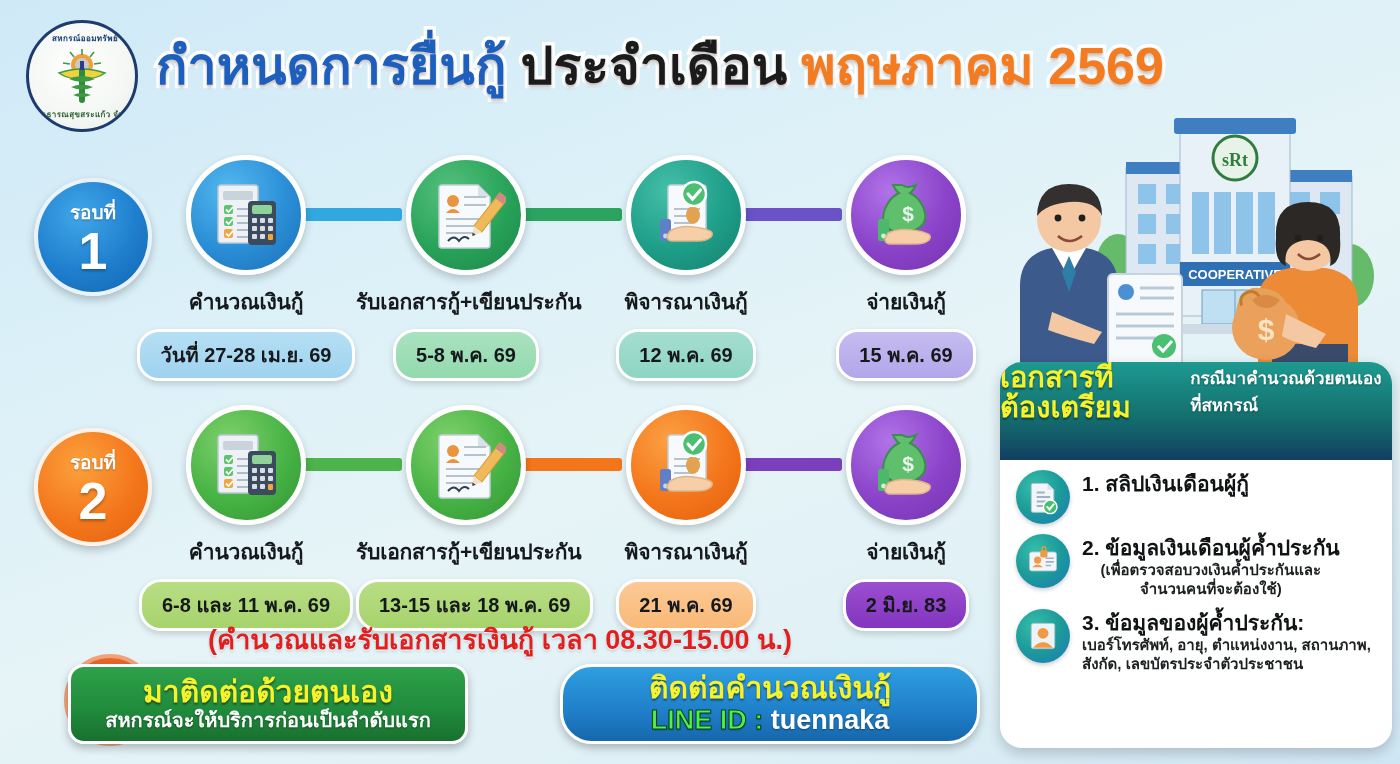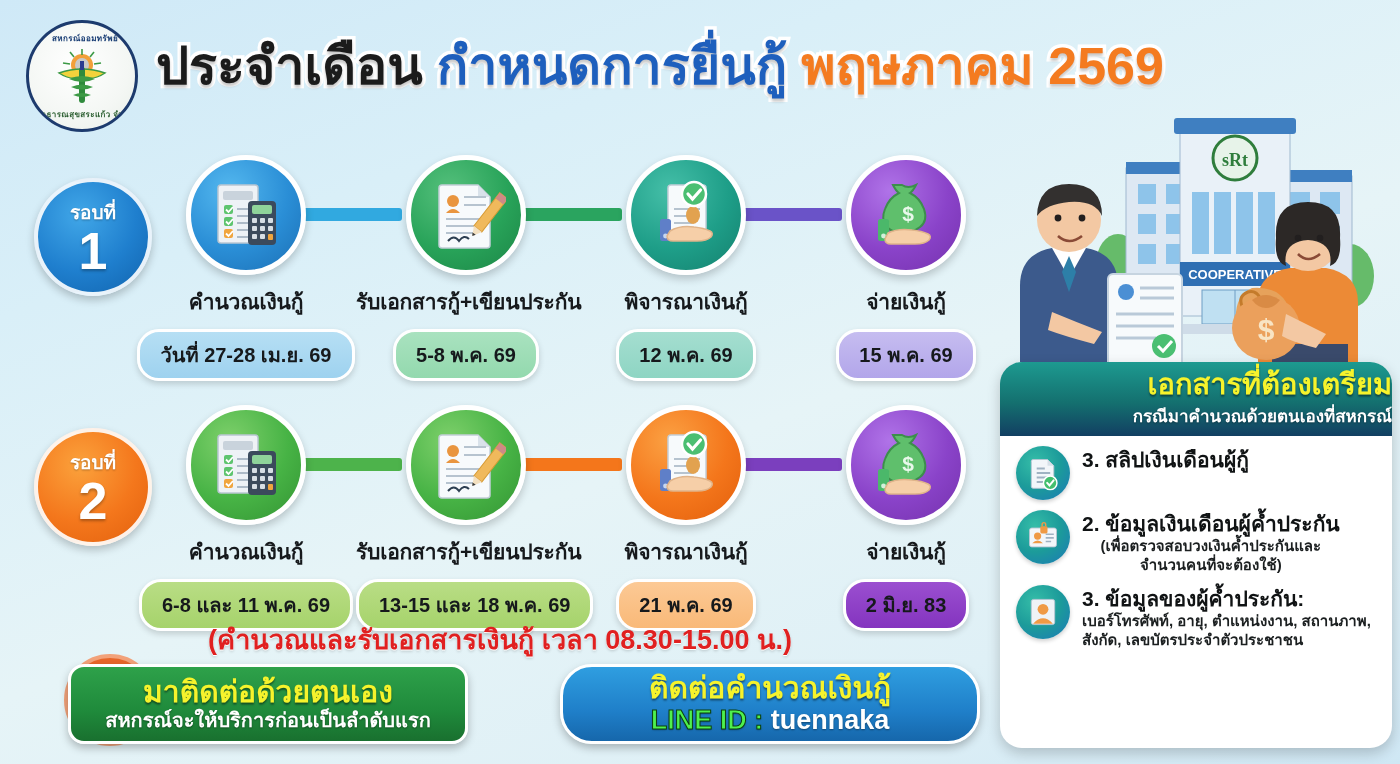--- a/index.html
+++ b/index.html
@@ -140,23 +140,23 @@
   #clock-icon { position: absolute; left: 62px; top: 652px; width: 96px; height: 96px; }
 
   
   #docs-panel {
     position: absolute; left: 1000px; top: 362px; width: 392px; height: 386px;
     background: #ffffff; border-radius: 22px;
     box-shadow: 0 5px 14px rgba(0,0,0,.2);
     overflow: hidden;
   }
   #docs-header {
-    height: 74px; width: 100%;
+    height: 98px; width: 100%;
     background: linear-gradient(180deg,#1d9a90 0%, #14706f 55%, #123f62 100%);
-    display: flex; flex-direction: column; align-items: flex-end; justify-content: center;
+    display: flex; flex-direction: row; align-items: flex-start; justify-content: center;
   }
   #docs-header .dh-title {
     font-size: 29px; font-weight: bold; color: #f6f32c;
     text-shadow: 0 2px 2px rgba(0,0,0,.45); line-height: 1.05;
   }
   #docs-header .dh-sub {
     font-size: 17px; font-weight: bold; color: #ffffff;
     text-shadow: 0 1px 2px rgba(0,0,0,.35); margin-top: 2px;
   }
   .doc-item { display: flex; align-items: flex-start; padding: 10px 14px 0 16px; }
@@ -192,22 +192,22 @@
         <rect x="30" y="24" width="6" height="36" rx="3" fill="#2f8a3c"></rect>
         <path d="M20 36 Q33 30 46 36 Q33 42 20 36Z" fill="#3c9a45"></path>
         <path d="M22 44 Q33 39 44 44 Q33 49 22 44Z" fill="#3c9a45"></path>
         <path d="M24 52 Q33 48 42 52 Q33 56 24 52Z" fill="#3c9a45"></path>
         <rect x="31" y="18" width="4" height="9" fill="#2b3b8f"></rect>
       </svg>
       <div class="ring-text-bot">สาธารณสุขสระแก้ว จำกัด</div>
     </div>
 
     <div class="title-wrap">
+      <span class="title-seg t-blue">กำหนดการยื่นกู้</span>
       <span class="title-seg t-black">ประจำเดือน</span>
-      <span class="title-seg t-blue">กำหนดการยื่นกู้</span>
       <span class="title-seg t-orange">พฤษภาคม 2569</span>
     </div>
   </div>
 
   <svg id="illustration" viewBox="0 0 410 280">
     <rect x="0" y="0" width="410" height="280" fill="none"></rect>
 
     <ellipse cx="128" cy="168" rx="22" ry="30" fill="#66bb6a"></ellipse>
     <ellipse cx="360" cy="180" rx="24" ry="32" fill="#66bb6a"></ellipse>
 
@@ -551,21 +551,21 @@
               <line x1="13" y1="15" x2="22" y2="15"></line>
               <line x1="13" y1="20" x2="28" y2="20"></line>
               <line x1="13" y1="25" x2="28" y2="25"></line>
               <line x1="13" y1="30" x2="24" y2="30"></line>
             </g>
           <circle cx="28" cy="31" r="7.5" fill="#44bf6e" stroke="#ffffff" stroke-width="1.6"></circle>
           <path d="M24.6 31 l2.6 2.8 l4.6 -5.6" stroke="#ffffff" stroke-width="2.2" fill="none" stroke-linecap="round"></path>
         </svg>
       </div>
       <div class="doc-txt">
-        <div class="doc-title">3. สลิปเงินเดือนผู้กู้</div>
+        <div class="doc-title">1. สลิปเงินเดือนผู้กู้</div>
       </div>
     </div>
 
     <div class="doc-item">
       <div class="doc-ico">
         <svg viewBox="0 0 40 40" width="36" height="36">
           <rect x="5" y="10" width="30" height="21" rx="2.5" fill="#f2f6fa" stroke="#b7c5d2"></rect>
           <circle cx="14" cy="19" r="4" fill="#ef9a45"></circle>
             <path d="M8 27 q6 -6 12 0z" fill="#ef9a45"></path>
           <g stroke="#9fb2c2" stroke-width="1.8">

